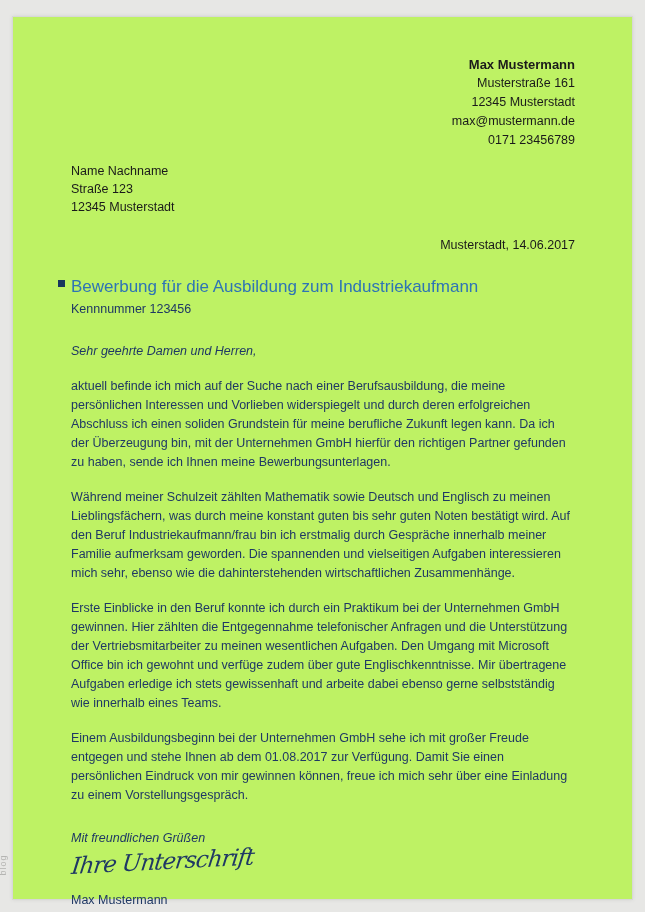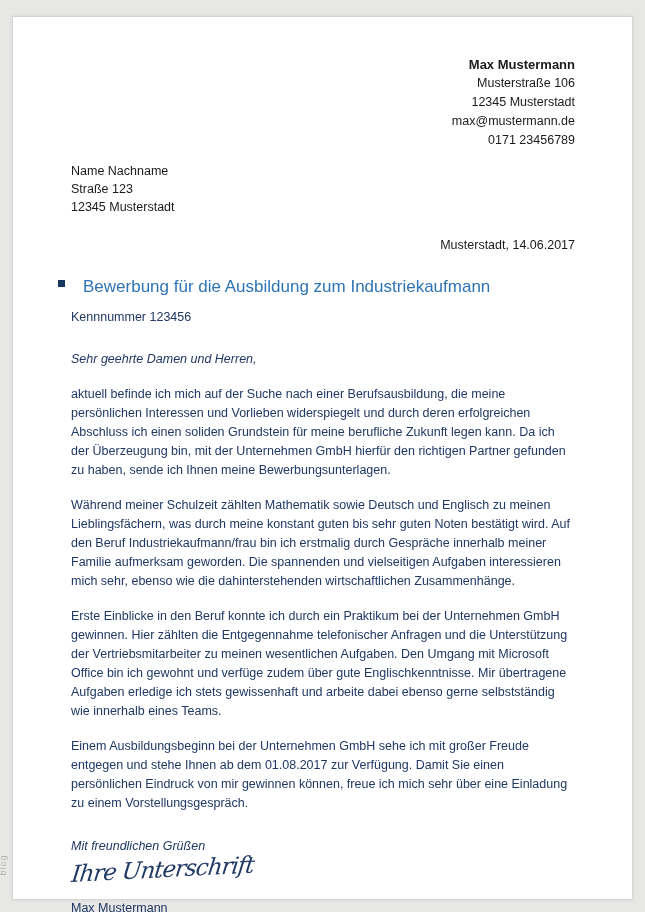--- a/index.html
+++ b/index.html
@@ -14,21 +14,21 @@
     height: 912px;
     background: #e7e7e5;
     overflow: hidden;
   }
   .page {
     position: absolute;
     top: 16px;
     left: 12px;
     right: 12px;
     bottom: 12px;
-    background: #ffffff;
+    background: #bef264;
     border: 1px solid #d8d8d6;
     box-shadow: 0 0 4px rgba(0,0,0,0.08);
     box-sizing: border-box;
     padding: 38px 57px 20px 58px;
   }
   .sender-block {
     text-align: right;
     color: #1a1a1a;
     font-size: 12.5px;
     line-height: 19px;
@@ -59,21 +59,21 @@
   }
   .subject-bullet {
     position: absolute;
     left: -13px;
     top: 4px;
     width: 7px;
     height: 7px;
     background: #17365d;
   }
   .subject-title {
-    margin: 12px;
+    margin: 0;
     font-size: 17px;
     font-weight: normal;
     color: #2e74b5;
     line-height: 22px;
   }
   .reference {
     margin-top: 4px;
     color: #1f3864;
     font-size: 12.5px;
   }
@@ -129,21 +129,21 @@
 </head>
 <body>
 
 <div class="canvas">
   <div class="watermark">blog</div>
 
   <div class="page">
 
     <div class="sender-block">
       <div class="name">Max Mustermann</div>
-      <div>Musterstraße 106</div>
+      <div>Musterstraße 161</div>
       <div>12345 Musterstadt</div>
       <div>max@mustermann.de</div>
       <div>0171 23456789</div>
     </div>
 
     <div class="recipient-block">
       <div>Name Nachname</div>
       <div>Straße 123</div>
       <div>12345 Musterstadt</div>
     </div>

